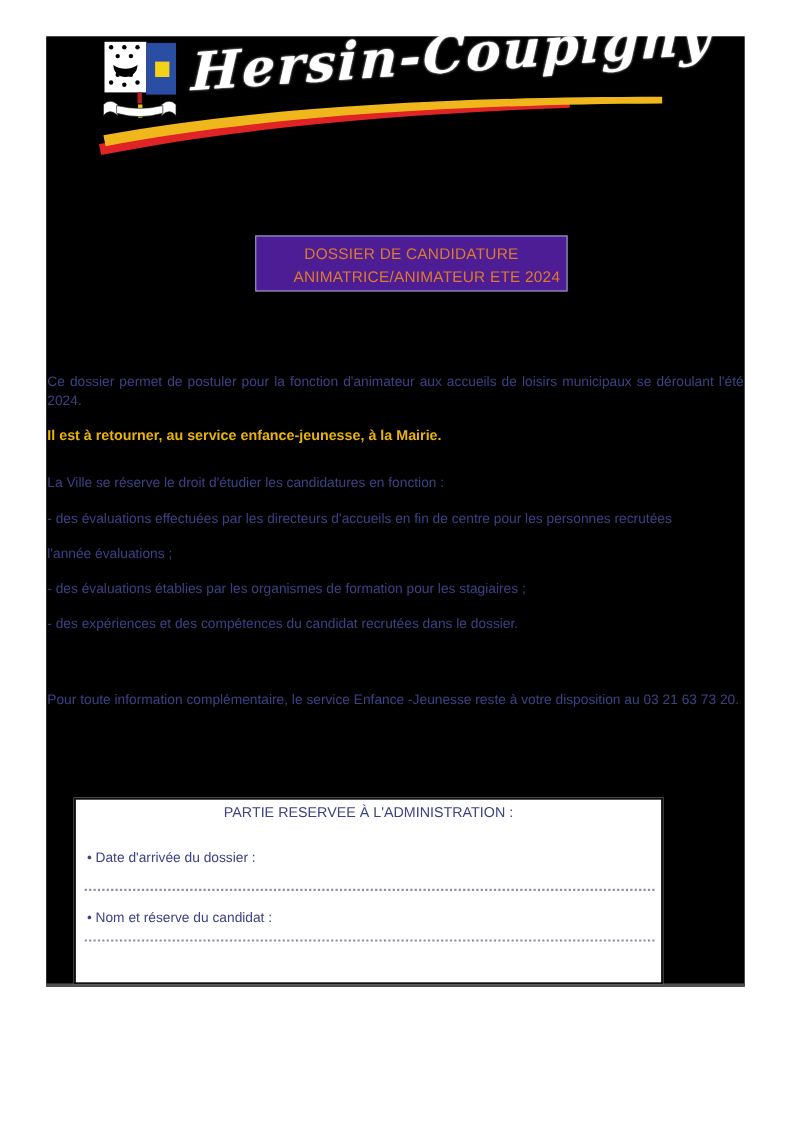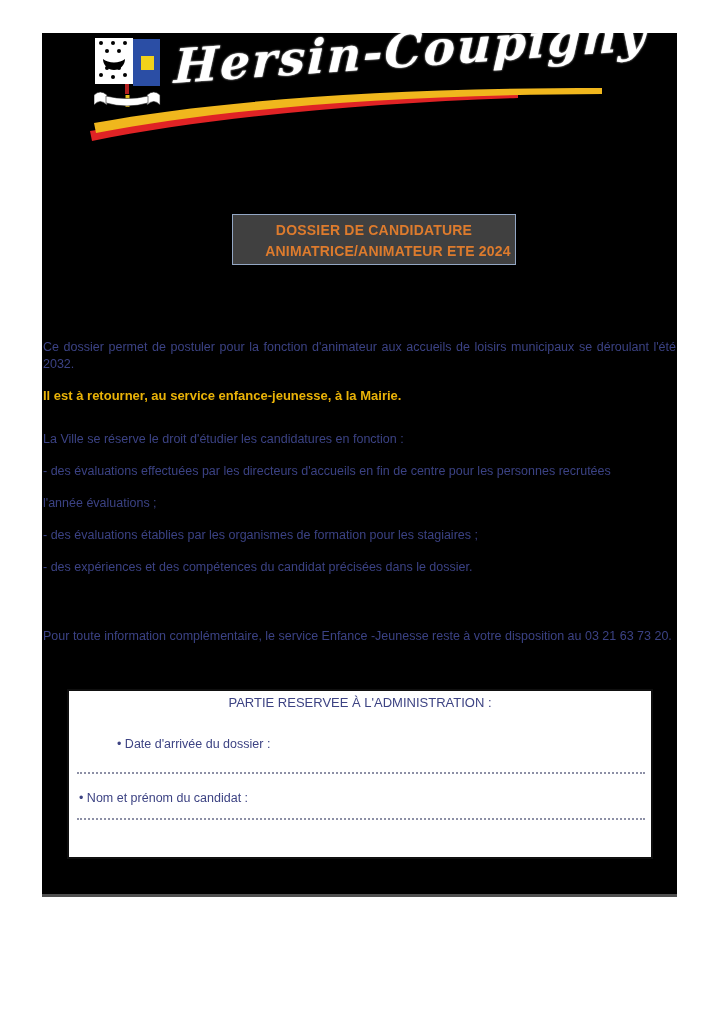--- a/index.html
+++ b/index.html
@@ -29,48 +29,48 @@
     transform: rotate(-4deg) skewX(-6deg);
     transform-origin: left center;
     text-shadow: 0 0 2px #ffffff;
     white-space: nowrap;
   }
   .swoosh { position: absolute; left: 48px; top: 52px; }
   
   .title-box {
     position: absolute; left: 190px; top: 181px;
     width: 284px; height: 51px;
-    background: #404040;
+    background: #4c1d95;
     border: 1px solid #93a7c4;
     text-align: center;
     color: #dd7b2d;
-    font-weight: bold; font-size: 14px; line-height: 20px;
+    font-weight: normal; font-size: 14px; line-height: 20px;
     letter-spacing: 0.2px;
     padding-top: 5px;
   }
   .title-box .l2 { margin-top: 1px; padding-left: 28px; }
   
   .para {
     position: absolute; left: 1px; right: 1px;
     color: #3b4284;
     font-size: 12.5px; line-height: 17px;
   }
   .para.justify { text-align: justify; }
   .para.red { color: #eab308; font-weight: bold; font-size: 13px; }
   
   .admin-box {
-    position: absolute; left: 25px; top: 656px;
-    width: 586px; height: 170px;
+    position: absolute; left: 25px; top: 692px;
+    width: 536px; height: 170px;
     background: #ffffff;
     border: 2px solid #0f0f0f;
     color: #3d4383;
   }
   .admin-title { margin-top: 4px; text-align: center; font-size: 13px; line-height: 16px; }
   .admin-label { position: absolute; left: 10px; font-size: 12.5px; }
-  .admin-label.f1 { top: 46px; margin-left: 38px; }
+  .admin-label.f1 { top: 46px; }
   .admin-label.f2 { top: 100px; }
   .dotted-line {
     position: absolute; left: 8px; right: 6px; height: 0;
     border-bottom: 2px dotted #8d90a6;
   }
   .dotted-line.d1 { top: 81px; }
   .dotted-line.d2 { top: 127px; }
 </style>
 </head>
 <body>
@@ -115,40 +115,40 @@
         <path d="M2 56 C120 32 280 18 428 13 L428 9 C280 11 120 26 0 46 Z" fill="#e02325"></path>
         <path d="M6 48 C130 24 300 10 512 9 L512 3 C300 3 130 15 4 38 Z" fill="#f0b71d"></path>
       </svg>
     </div>
 
     <div class="title-box">
       <div class="l1">DOSSIER DE CANDIDATURE</div>
       <div class="l2">ANIMATRICE/ANIMATEUR ETE 2024</div>
     </div>
 
-    <p class="para justify" style="top:306px">Ce dossier permet de postuler pour la fonction d'animateur aux accueils de loisirs municipaux se déroulant l'été 2032.</p>
+    <p class="para justify" style="top:306px">Ce dossier permet de postuler pour la fonction d'animateur aux accueils de loisirs municipaux se déroulant l'été 2024.</p>
 
     <p class="para red" style="top:354px">Il est à retourner, au service enfance-jeunesse, à la Mairie.</p>
 
     <p class="para" style="top:430px">- des évaluations effectuées par les directeurs d'accueils en fin de centre pour les personnes recrutées</p>
 
     <p class="para" style="top:398px">La Ville se réserve le droit d'étudier les candidatures en fonction :</p>
 
     <p class="para" style="top:462px">l'année évaluations ;</p>
 
     <p class="para" style="top:494px">- des évaluations établies par les organismes de formation pour les stagiaires ;</p>
 
-    <p class="para" style="top:526px">- des expériences et des compétences du candidat précisées dans le dossier.</p>
+    <p class="para" style="top:526px">- des expériences et des compétences du candidat recrutées dans le dossier.</p>
 
     <p class="para justify" style="top:595px">Pour toute information complémentaire, le service Enfance -Jeunesse reste à votre disposition au 03 21 63 73 20.</p>
 
     <div class="admin-box">
       <div class="admin-title">PARTIE RESERVEE À L'ADMINISTRATION :</div>
 
       <div class="admin-label f1">• Date d'arrivée du dossier :</div>
       <div class="dotted-line d1"></div>
 
-      <div class="admin-label f2">• Nom et prénom du candidat :</div>
+      <div class="admin-label f2">• Nom et réserve du candidat :</div>
       <div class="dotted-line d2"></div>
     </div>
 
   </div>
 </div>
 
 </body></html>

